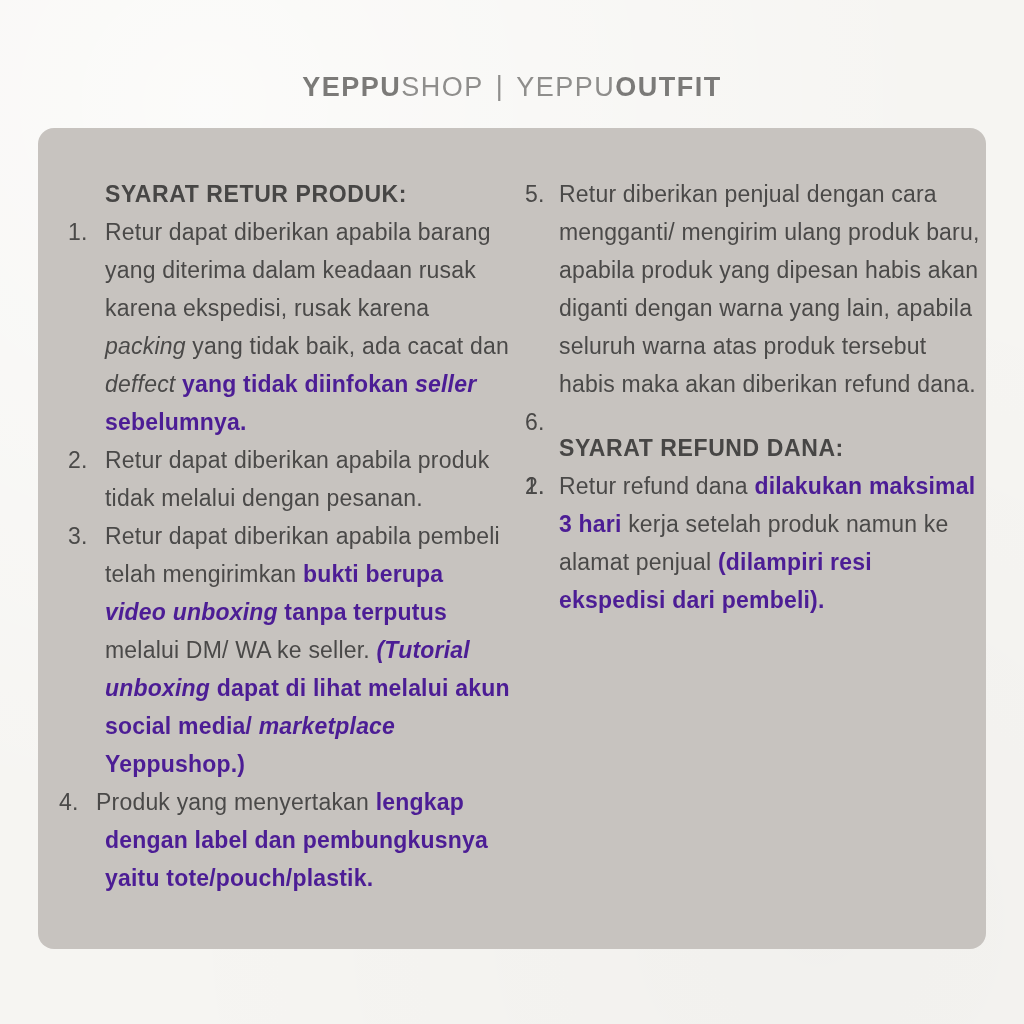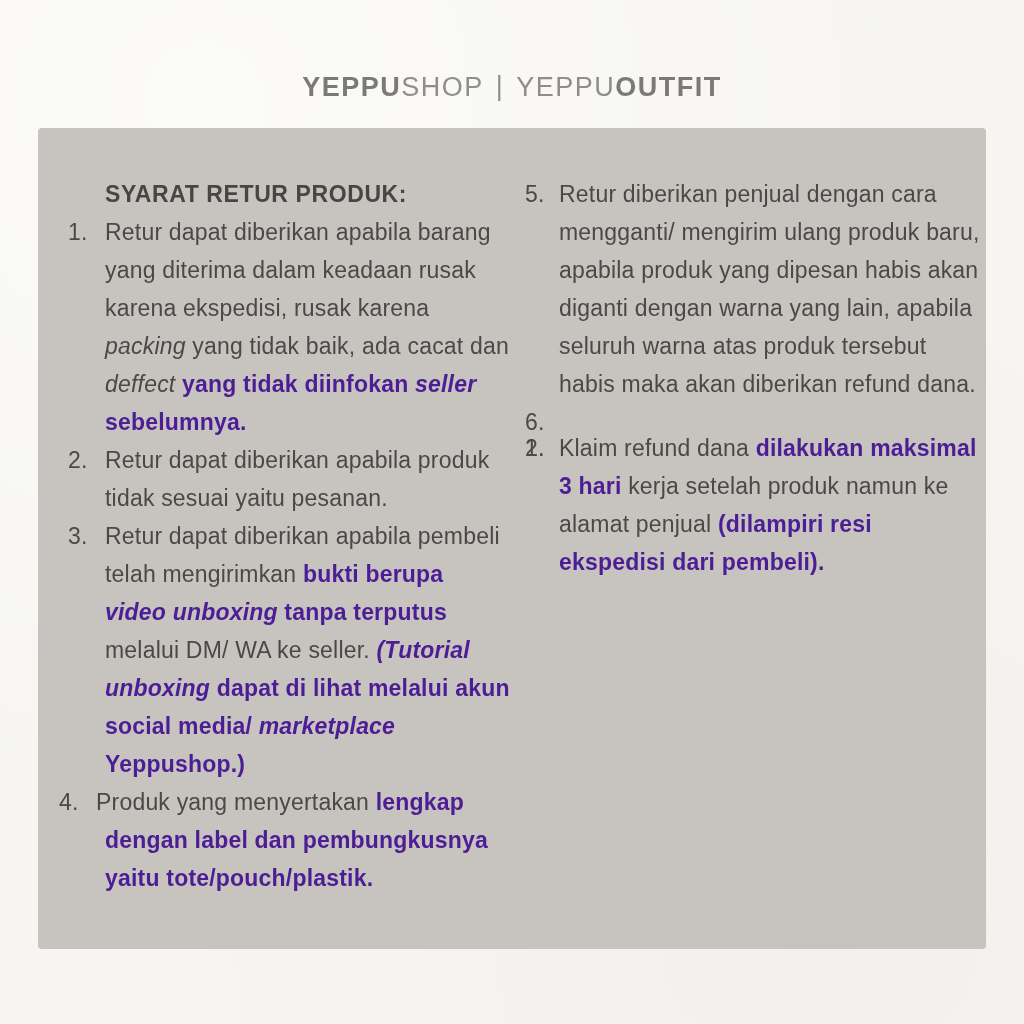--- a/index.html
+++ b/index.html
@@ -33,21 +33,21 @@
     margin:0 12px;
     font-weight:300;
     color:#8f8e8c;
     transform:translateY(-1px);
   }
   .terms-panel{
     position:absolute;
     left:38px;top:128px;
     width:948px;height:821px;
     background:#c7c3bf;
-    border-radius:4px;
+    border-radius:16px;
   }
   .col{
     position:absolute;top:47px;
     font-size:23px;
     line-height:38px;
     letter-spacing:.2px;
   }
   .col-0{left:30px;width:442px;}
   .col-1{left:487px;width:460px;}
   .col-heading{
@@ -73,24 +73,25 @@
 <div class="paper"></div>
 
 <div class="brand-header">
   <span><span class="bold">YEPPU</span><span>SHOP</span></span><span class="divider">|</span><span><span>YEPPU</span><span class="bold">OUTFIT</span></span>
 </div>
 
 <div class="terms-panel">
   <div class="col col-0">
       <div class="col-heading">SYARAT RETUR PRODUK:</div>
       <div class="item"><span class="num">1.</span><span class="item-text"><span class="">Retur dapat diberikan apabila barang yang diterima dalam keadaan rusak karena ekspedisi, rusak karena </span><span class="run-i">packing</span><span class=""> yang tidak baik, ada cacat dan </span><span class="run-i">deffect</span><span class=""> </span><span class="run-b ">yang tidak diinfokan </span><span class="run-b run-i">seller</span><span class="run-b "> sebelumnya.</span></span></div>
-      <div class="item"><span class="num">2.</span><span class="item-text"><span class="">Retur dapat diberikan apabila produk tidak sesuai yaitu pesanan.</span></span></div>
+      <div class="item"><span class="num">2.</span><span class="item-text"><span class="">Retur dapat diberikan apabila produk tidak melalui dengan pesanan.</span></span></div>
       <div class="item"><span class="num">3.</span><span class="item-text"><span class="">Retur dapat diberikan apabila pembeli telah mengirimkan </span><span class="run-b ">bukti berupa </span><span class="run-b run-i">video unboxing</span><span class="run-b "> tanpa terputus </span><span class="">melalui DM/ WA  ke seller. </span><span class="run-b run-i">(Tutorial unboxing</span><span class="run-b "> dapat di lihat melalui akun social media/ </span><span class="run-b run-i">marketplace</span><span class="run-b "> Yeppushop.)</span></span></div>
       <div class="item tight"><span class="num">4.</span><span class="item-text"><span class="">Produk yang menyertakan </span><span class="run-b ">lengkap dengan label dan pembungkusnya yaitu tote/pouch/plastik.</span></span></div>
     </div>
   <div class="col col-1">
       <div class="item"><span class="num">5.</span><span class="item-text"><span class="">Retur diberikan penjual dengan cara mengganti/ mengirim ulang produk baru, apabila produk yang dipesan habis akan diganti dengan warna yang lain, apabila seluruh warna atas produk tersebut habis maka akan diberikan refund dana.</span></span></div>
       <div class="item"><span class="num">6.</span></div>
       <div class="spacer"></div>
+      <div class="col-heading">SYARAT REFUND DANA:</div>
       <div class="item"><span class="num">1.</span></div>
-      <div class="item"><span class="num">2.</span><span class="item-text"><span class="">Klaim refund dana </span><span class="run-b ">dilakukan maksimal 3 hari</span><span class=""> kerja setelah produk namun ke alamat penjual </span><span class="run-b ">(dilampiri resi ekspedisi dari pembeli).</span></span></div>
+      <div class="item"><span class="num">2.</span><span class="item-text"><span class="">Retur refund dana </span><span class="run-b ">dilakukan maksimal 3 hari</span><span class=""> kerja setelah produk namun ke alamat penjual </span><span class="run-b ">(dilampiri resi ekspedisi dari pembeli).</span></span></div>
     </div>
 </div>
 
 </body></html>

